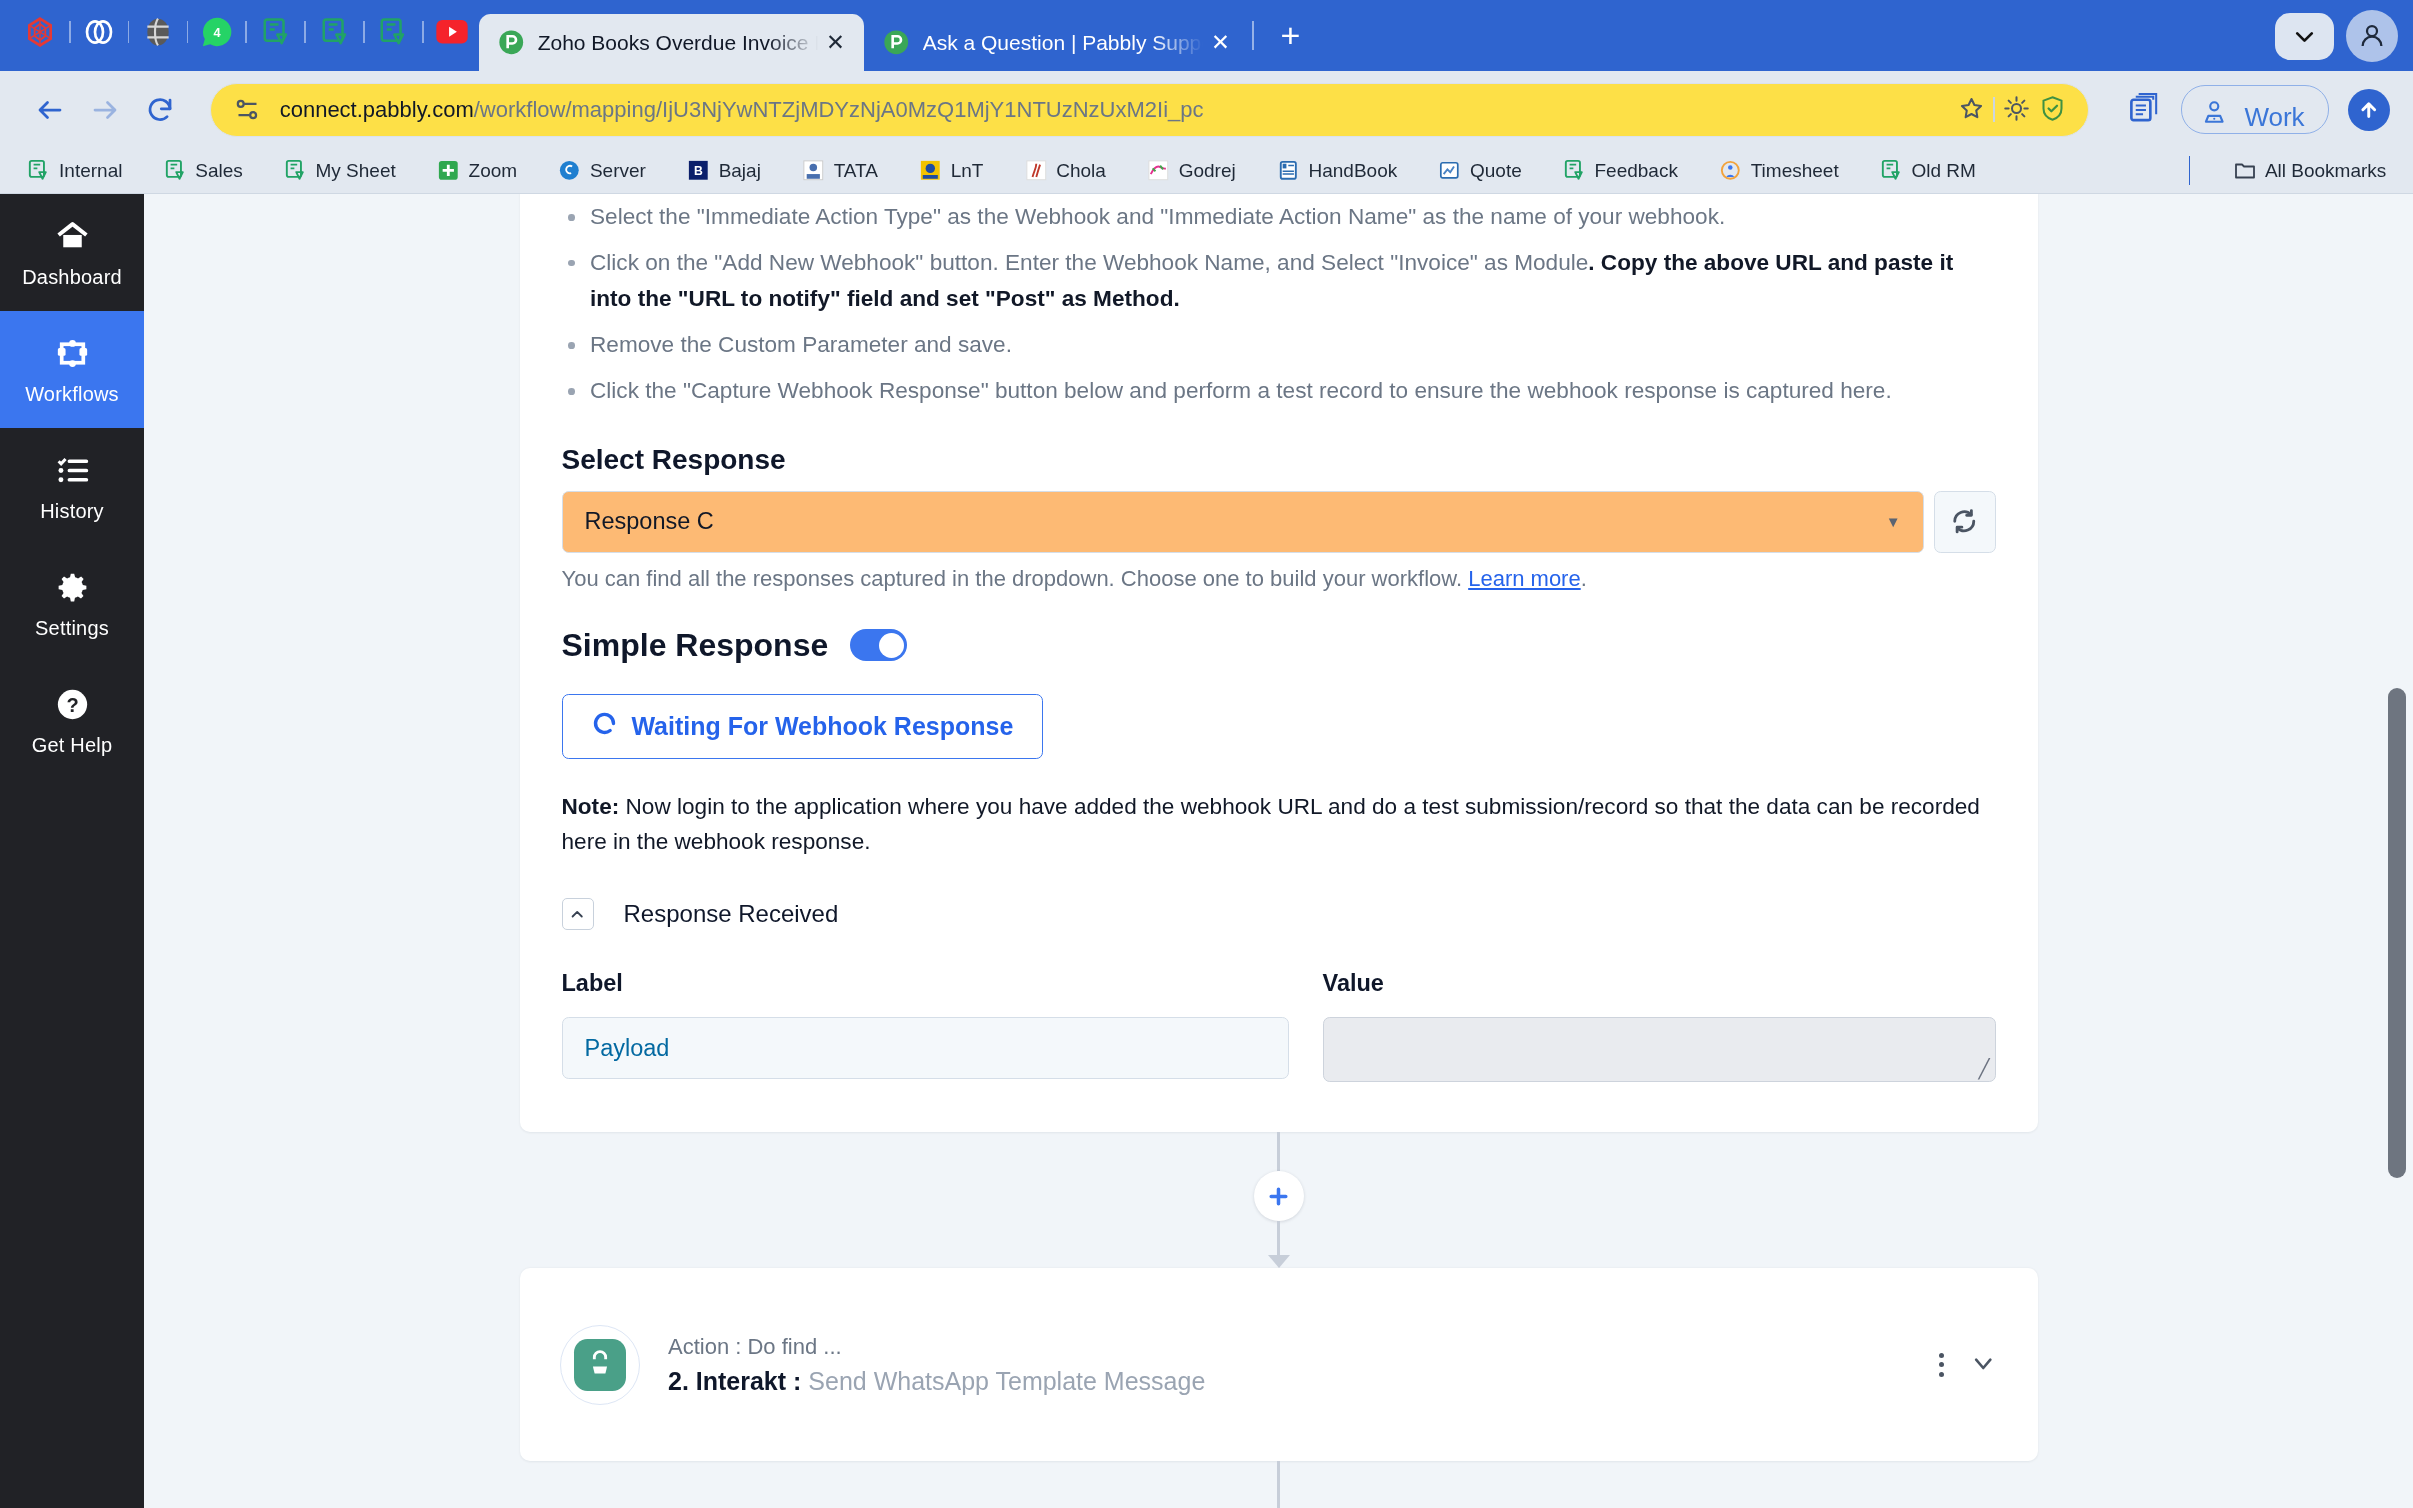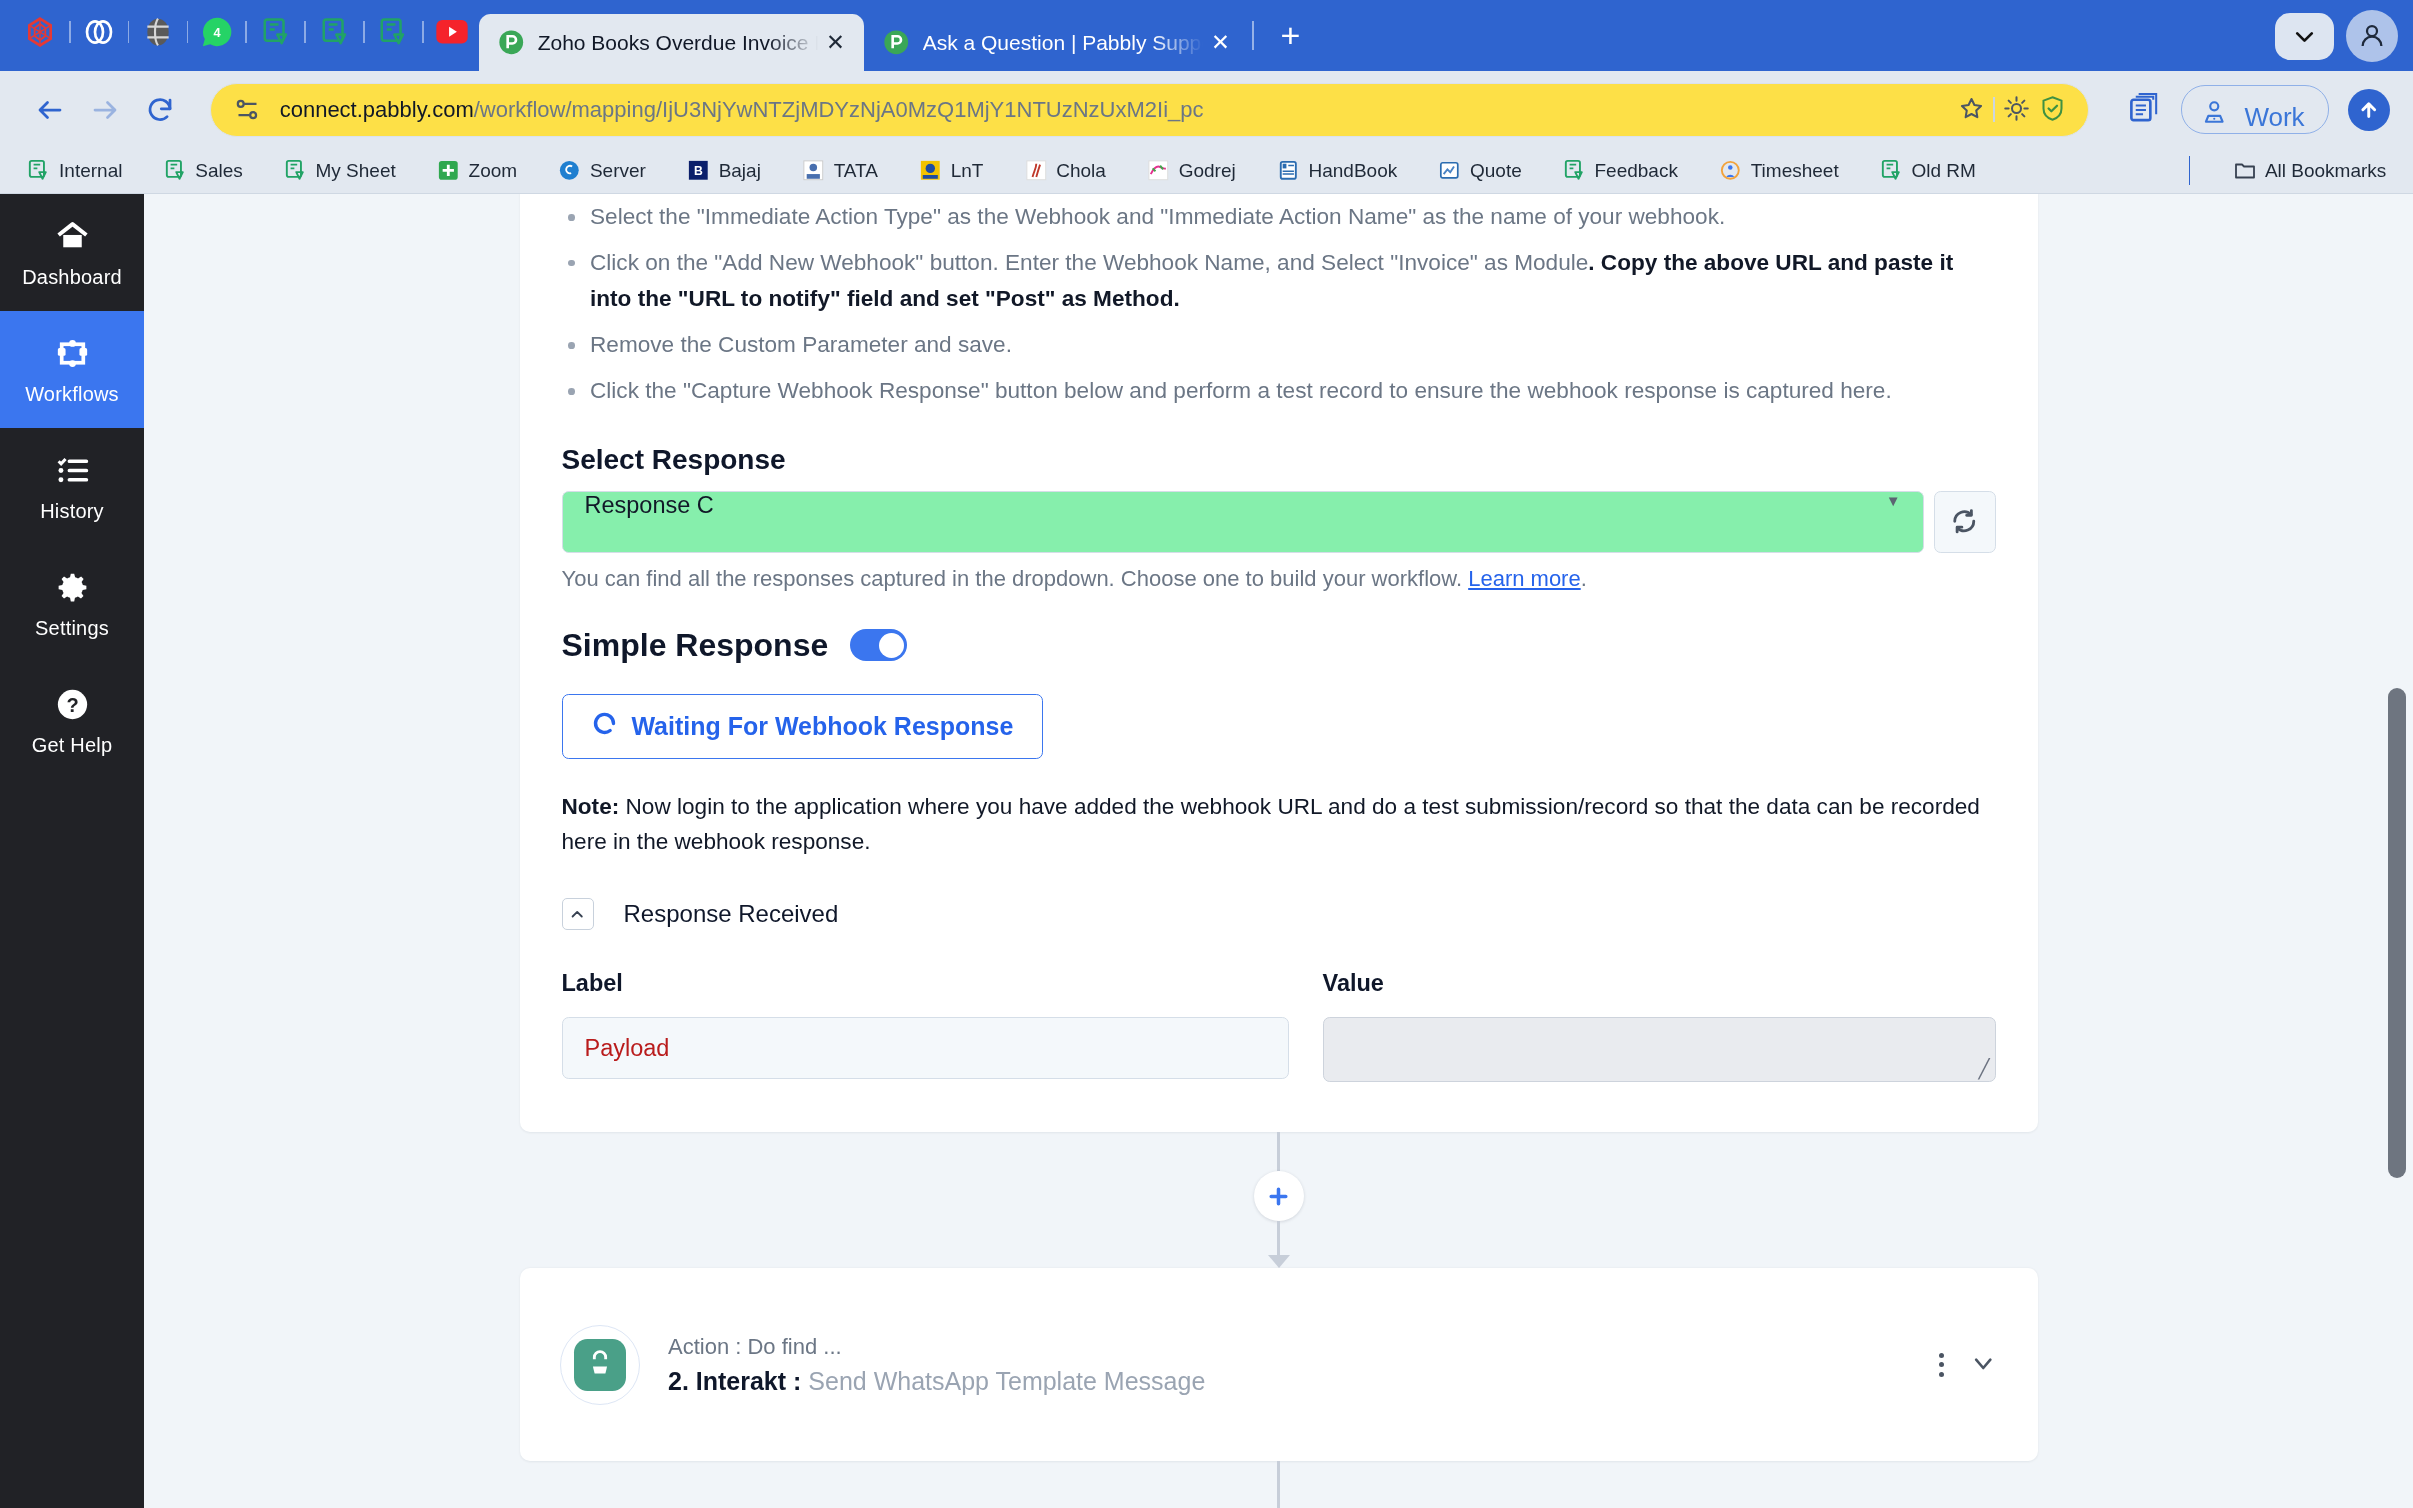--- a/index.html
+++ b/index.html
@@ -63,21 +63,21 @@
   .trigger-card{margin-top:0px;padding:0 0 50px 0;border-radius:0 0 10px 10px;}
   .card-inner{padding:0 42px;}
 
   .bullets{list-style:none;padding-top:5px;}
   .bullets li{position:relative;padding-left:28.5px;color:#6b7685;font-size:22.6px;line-height:1.62;margin-bottom:9.2px;}
   .bullets li:before{content:"";position:absolute;left:6.7px;top:15px;width:6.7px;height:6.7px;border-radius:50%;background:#9aa4b2;}
   .bullets b{color:#111827;font-weight:700;}
 
   .f-label{font-size:28px;font-weight:700;color:#0f172a;margin:34px 0 15px;}
   .select-row{display:flex;align-items:stretch;gap:10px;}
-  .select{flex:1;height:62px;background:#86efac;border:0.8px solid #d5dee8;border-radius:6.7px;display:flex;align-items:flex-start;padding:0 22px;font-size:23.5px;color:#111827;}
+  .select{flex:1;height:62px;background:#fdba74;border:0.8px solid #d5dee8;border-radius:6.7px;display:flex;align-items:center;padding:0 22px;font-size:23.5px;color:#111827;}
   .caret{margin-left:auto;color:#5b6472;font-size:15px;}
   .refresh-btn{width:62px;height:62px;background:#f4f8fb;border:0.8px solid #d5dee8;border-radius:6.7px;display:flex;align-items:center;justify-content:center;}
   .helper{font-size:22px;color:#6b7685;margin-top:13.4px;}
   .helper a{color:#2563eb;}
 
   .toggle-row{display:flex;align-items:center;gap:22px;margin-top:35px;}
   .toggle-label{font-size:32px;font-weight:700;color:#0f172a;}
   .switch{width:57px;height:32px;border-radius:16px;background:#3b76ef;position:relative;}
   .switch:after{content:"";position:absolute;right:3.4px;top:3.4px;width:25px;height:25px;border-radius:50%;background:#fff;}
 
@@ -88,21 +88,21 @@
 
   .collapse-row{display:flex;align-items:center;gap:30px;margin-top:39px;}
   .chev-box{width:32px;height:32px;border:0.8px solid #c8d1dc;border-radius:5px;display:flex;align-items:center;justify-content:center;color:#374151;}
   .collapse-title{font-size:24px;color:#0f172a;}
 
   .lv-head{display:flex;margin-top:40px;}
   .lv-head > div{font-size:23.5px;font-weight:700;color:#0f172a;}
   .col-a{width:727px;flex:0 0 727px;margin-right:34px;}
   .col-b{flex:1;}
   .lv-row{display:flex;margin-top:20px;}
-  .inp{height:62px;background:#f4f8fb;border:0.8px solid #d5dee8;border-radius:6.7px;display:flex;align-items:center;padding:0 22px;font-size:23.5px;color:#b91c1c;}
+  .inp{height:62px;background:#f4f8fb;border:0.8px solid #d5dee8;border-radius:6.7px;display:flex;align-items:center;padding:0 22px;font-size:23.5px;color:#0369a1;}
   .txtarea{height:65px;background:#e9ebef;border:0.8px solid #cdd3dc;border-radius:6.7px;position:relative;}
   .resizer{position:absolute;right:5px;bottom:3.4px;color:#6b7280;font-size:18.4px;line-height:1;}
 
   .connector{width:3.4px;background:#c7ced9;margin:0 auto;}
   .plus-btn{width:50px;height:50px;border-radius:50%;background:#fff;display:flex;align-items:center;justify-content:center;margin:0 auto;box-shadow:0 0.8px 3.4px rgba(16,24,40,.14);}
   .arrowhead{width:0;height:0;border-left:11px solid transparent;border-right:11px solid transparent;border-top:13.4px solid #c7ced9;margin:0 auto;}
 
   .action-card{margin-top:0;height:193px;display:flex;align-items:center;padding:0 40px;}
   .act-ring{width:80px;height:80px;border-radius:50%;border:1.7px solid #dde6f5;display:flex;align-items:center;justify-content:center;flex:0 0 80px;}
   .act-glyph{width:52px;height:52px;border-radius:13.4px;background:#4aa088;display:flex;align-items:center;justify-content:center;}

